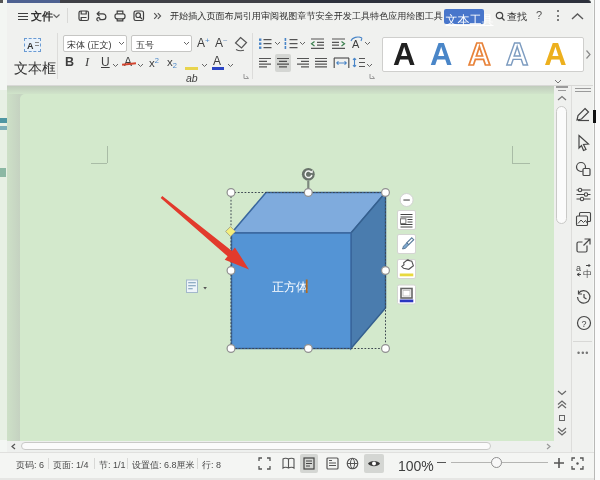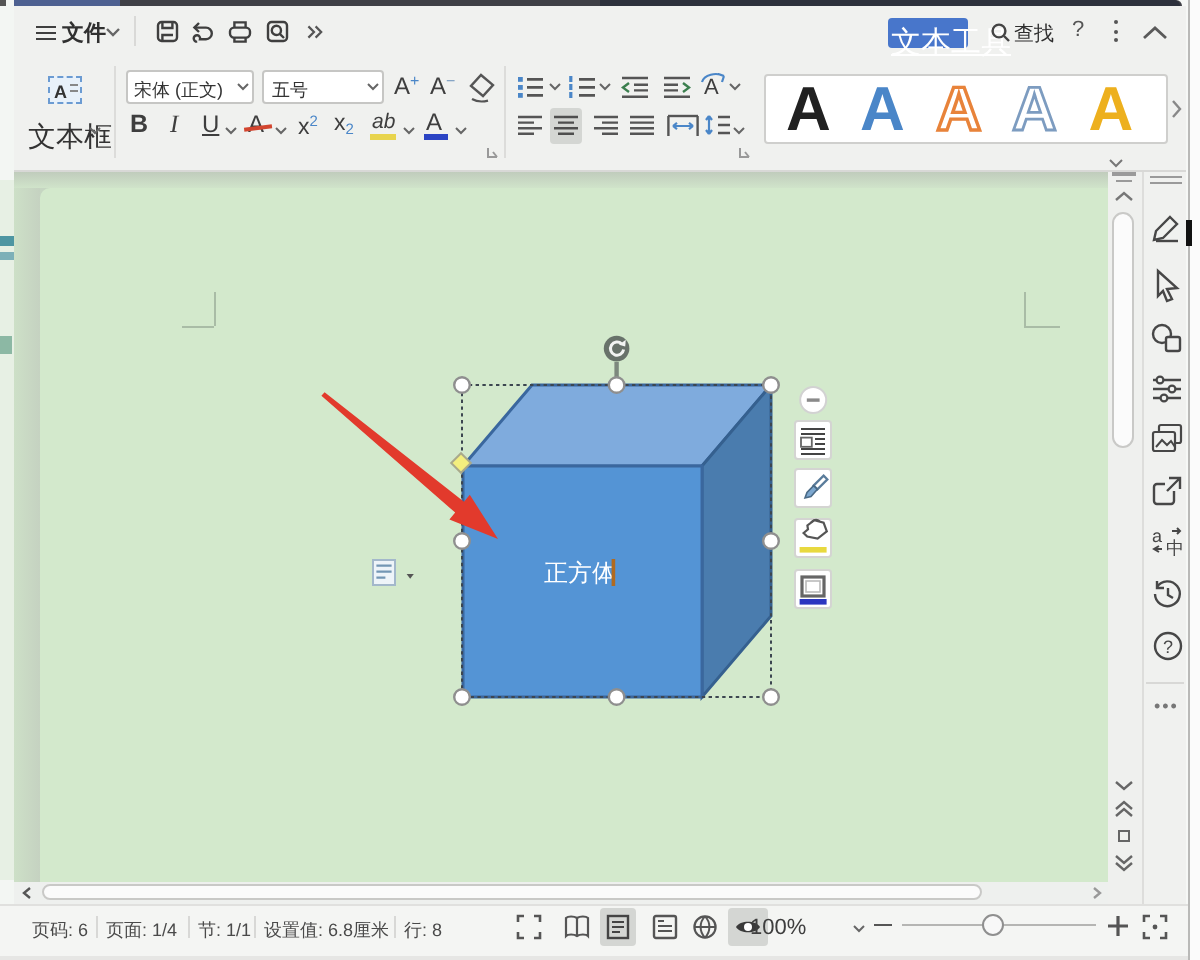--- a/index.html
+++ b/index.html
@@ -48,22 +48,23 @@
   </svg>
   <svg class="abs" style="left:133px;top:10px;" width="12" height="12">
     <rect x="1" y="1" width="9.5" height="9.5" rx="1.8" class="ico"></rect>
     <circle cx="5.2" cy="5.2" r="2.3" class="ico"></circle>
     <path d="M6.9,6.9 L9,9" class="ico"></path>
   </svg>
   <svg class="abs" style="left:153px;top:12px;" width="9" height="8">
       <path d="M1.2,1.2 L4,4 L1.2,6.8 M4.8,1.2 L7.6,4 L4.8,6.8" stroke="#555" stroke-width="1.1" fill="none"></path>
     </svg>
 
+  <div class="abs" style="left:170px;top:10px;font-size:9.1px;color:#2e2e2e;white-space:nowrap;">开始插入页面布局引用审阅视图章节安全开发工具特色应用绘图工具</div>
   <div class="abs" style="left:443.5px;top:9px;width:40px;height:14.5px;background:#4876cb;border-radius:2px;"></div>
-  <div class="abs" style="left:445.5px;top:11.5px;font-size:15px;color:#fff;text-decoration:underline;">文本工具</div>
+  <div class="abs" style="left:445.5px;top:11.5px;font-size:12px;color:#fff;text-decoration:underline;">文本工具</div>
   <svg class="abs" style="left:495px;top:11px;" width="11" height="11">
       <circle cx="4.5" cy="4.5" r="3.2" stroke="#444" fill="none" stroke-width="1.2"></circle>
       <path d="M7,7 L9.5,9.5" stroke="#444" stroke-width="1.2"></path>
     </svg>
   <div class="abs" style="left:507px;top:10px;font-size:10px;color:#2e2e2e;">查找</div>
   <div class="abs" style="left:536px;top:9px;font-size:11px;color:#555;">?</div>
   <div class="abs" style="left:556.5px;top:10px;width:2px;height:2px;border-radius:50%;background:#555;"></div>
   <div class="abs" style="left:556.5px;top:14.5px;width:2px;height:2px;border-radius:50%;background:#555;"></div>
   <div class="abs" style="left:556.5px;top:19px;width:2px;height:2px;border-radius:50%;background:#555;"></div>
   <svg class="abs" style="left:570px;top:12px;" width="15" height="9">
@@ -105,21 +106,21 @@
   <svg class="abs" style="left:112px;top:63px;" width="7" height="5">
       <path d="M1,1 L3.5,3.5 L6,1" stroke="#666" stroke-width="1" fill="none"></path>
     </svg>
   <div class="abs" style="left:124px;top:55px;font-size:12px;color:#3e3e3e;">A</div>
   <div class="abs" style="left:121.5px;top:62.5px;width:14px;height:1.6px;background:#d2452f;transform:rotate(-7deg);"></div>
   <svg class="abs" style="left:137px;top:63px;" width="7" height="5">
       <path d="M1,1 L3.5,3.5 L6,1" stroke="#666" stroke-width="1" fill="none"></path>
     </svg>
   <div class="abs" style="left:149px;top:56px;font-size:11.5px;color:#3e3e3e;">x<span style="font-size:7.5px;vertical-align:4px;color:#4a86c8;">2</span></div>
   <div class="abs" style="left:167px;top:56px;font-size:11.5px;color:#3e3e3e;">x<span style="font-size:7.5px;vertical-align:-2px;color:#4a86c8;">2</span></div>
-  <div class="abs" style="left:186px;top:55px;font-size:10.5px;color:#3e3e3e;font-style:italic;">ab</div>
+  <div class="abs" style="left:186px;top:72px;font-size:10.5px;color:#3e3e3e;font-style:italic;">ab</div>
   <div class="abs" style="left:185px;top:67px;width:13px;height:3px;background:#e8d44d;"></div>
   <svg class="abs" style="left:201px;top:63px;" width="7" height="5">
       <path d="M1,1 L3.5,3.5 L6,1" stroke="#666" stroke-width="1" fill="none"></path>
     </svg>
   <div class="abs" style="left:213px;top:54px;font-size:12px;color:#3e3e3e;">A</div>
   <div class="abs" style="left:211.5px;top:67px;width:12px;height:3px;background:#2b44c4;"></div>
   <svg class="abs" style="left:227px;top:63px;" width="7" height="5">
       <path d="M1,1 L3.5,3.5 L6,1" stroke="#666" stroke-width="1" fill="none"></path>
     </svg>
   <svg class="abs" style="left:243px;top:73px;" width="7" height="7">
@@ -308,21 +309,21 @@
     </svg>
   <svg class="abs" style="left:346px;top:457px;" width="13" height="13">
       <circle cx="6.5" cy="6.5" r="5.3" stroke="#555" fill="none" stroke-width="1.1"></circle>
       <path d="M1.2,6.5 h10.6 M6.5,1.2 a7.5,7.5 0 0 0 0,10.6 M6.5,1.2 a7.5,7.5 0 0 1 0,10.6" stroke="#555" stroke-width="1" fill="none"></path>
     </svg>
   <div class="abs" style="left:364px;top:454px;width:20px;height:19px;background:#d4d6d3;border-radius:2px;"></div>
   <svg class="abs" style="left:367px;top:458px;" width="14" height="11">
       <path d="M1,5.5 C3,2 11,2 13,5.5 C11,9 3,9 1,5.5 Z" fill="#3a3a3a"></path>
       <circle cx="7" cy="5.5" r="2" fill="#fff"></circle>
     </svg>
-  <div class="abs" style="left:375px;top:458px;font-size:11px;color:#3e3e3e;">100%</div>
+  <div class="abs" style="left:398px;top:458px;font-size:14px;color:#3e3e3e;">100%</div>
   <svg class="abs" style="left:426px;top:462px;" width="7" height="5">
       <path d="M1,1 L3.5,3.5 L6,1" stroke="#666" stroke-width="1" fill="none"></path>
     </svg>
   <div class="abs" style="left:437px;top:461.5px;width:9px;height:1.6px;background:#555;"></div>
   <div class="abs" style="left:451px;top:462px;width:97px;height:1.2px;background:#b5b5b3;"></div>
   <div class="abs" style="left:491px;top:457px;width:11px;height:11px;background:#f8f8f8;border:1px solid #8f8f8f;border-radius:50%;"></div>
   <svg class="abs" style="left:553px;top:457px;" width="12" height="12">
       <path d="M6,1 L6,11 M1,6 L11,6" stroke="#555" stroke-width="1.6"></path>
     </svg>
   <svg class="abs" style="left:571px;top:457px;" width="13" height="13">

